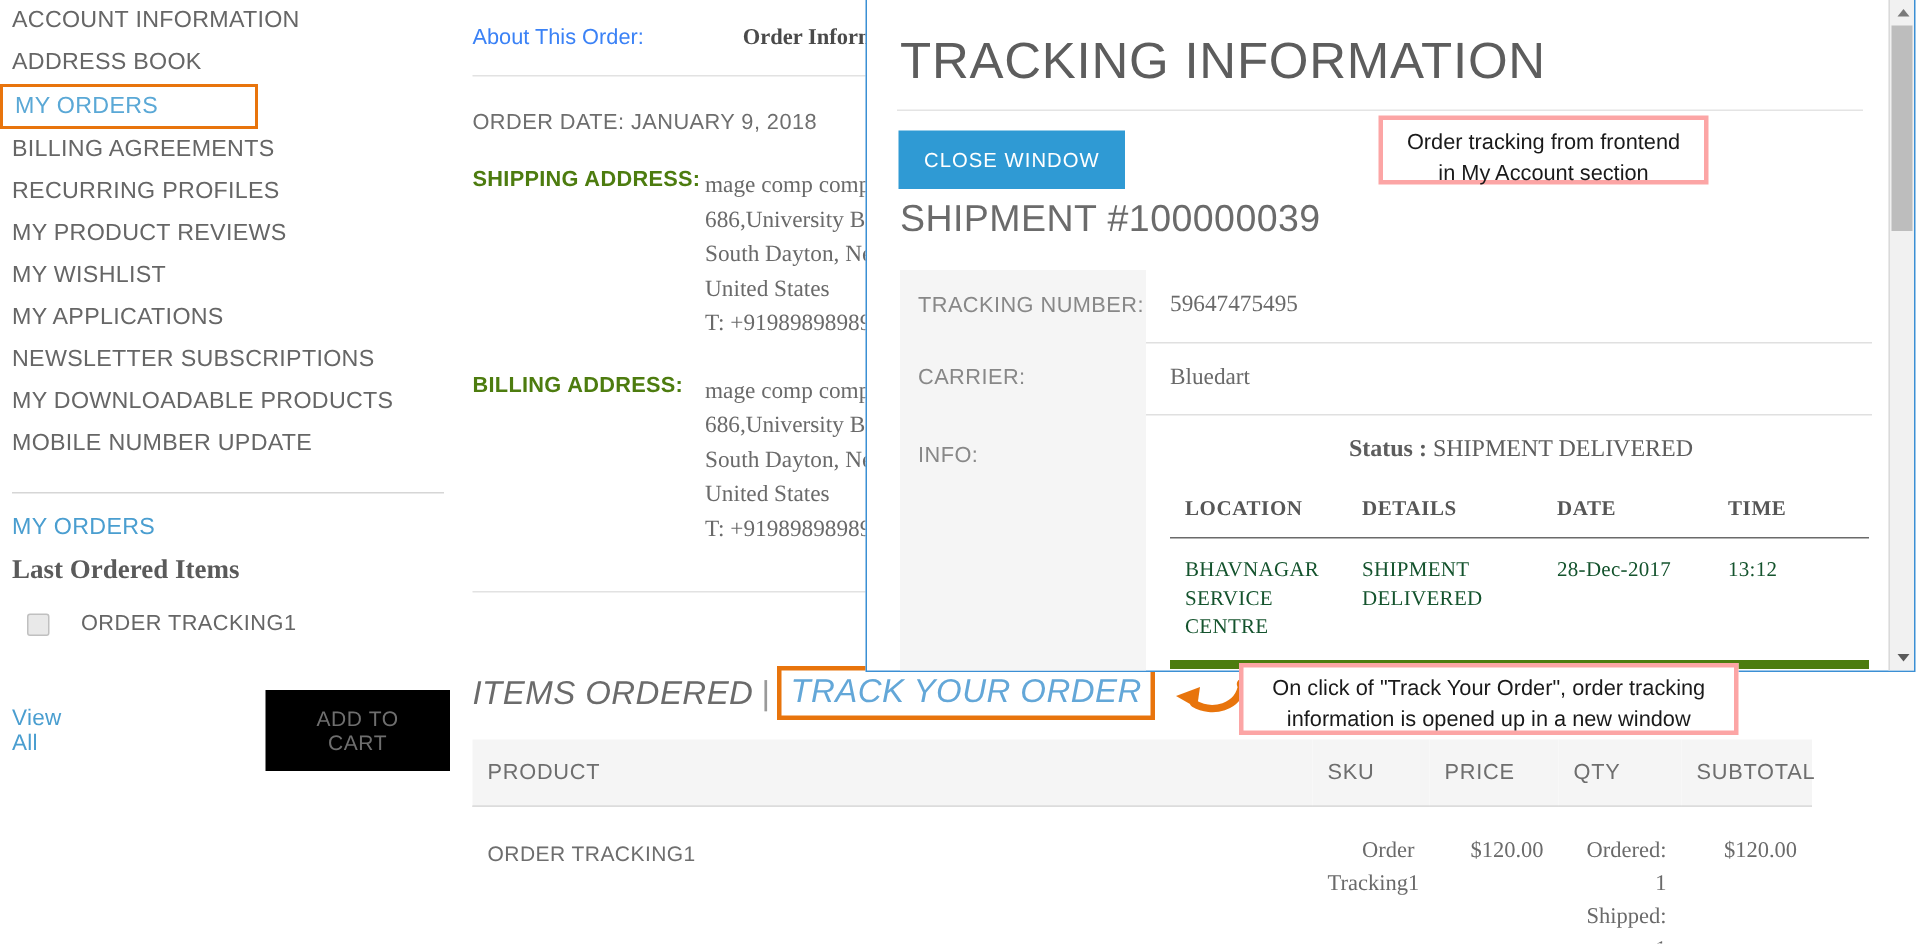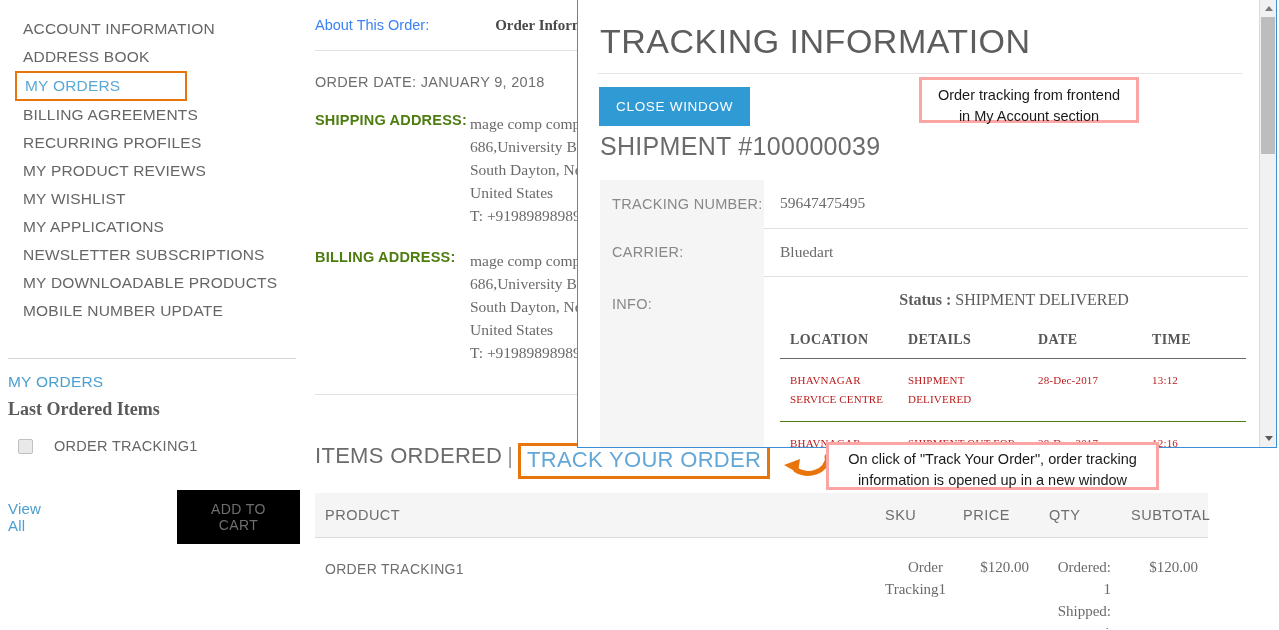--- a/index.html
+++ b/index.html
@@ -14,21 +14,21 @@
     color: #575757;
     -webkit-font-smoothing: antialiased;
   }
 
   
   #sidebar {
     position: absolute;
     left: 0; top: 0;
     width: 300px;
   }
-  .nav-list { list-style: none; margin: 0; padding: 15px; }
+  .nav-list { list-style: none; margin: 0; padding: 0; }
   .nav-item {
     font-size: 15.5px;
     letter-spacing: 0.2px;
     color: #666666;
     padding: 6px 0 6px 8px;
     line-height: 16px;
     white-space: nowrap;
   }
   .nav-item.active {
     color: #5aa8d6;
@@ -159,22 +159,23 @@
   }
 
   
   #items-section {
     position: absolute;
     left: 315px; top: 443px;
     width: 900px;
   }
   .items-head {
     display: flex;
-    align-items: flex-start;
+    align-items: center;
     height: 38px;
+    font-style: italic;
   }
   #items-ordered-title {
     font-size: 22px;
     color: #6b6b6b;
     letter-spacing: 0.3px;
   }
   .pipe-sep { font-size: 22px; color: #9a9a9a; margin: 0 5px; }
   #track-your-order {
     font-size: 22px;
     color: #63a7d8;
@@ -318,28 +319,28 @@
     font-weight: bold;
     font-size: 14px;
     color: #565656;
     letter-spacing: 0.4px;
     text-align: left;
     padding: 4px 6px 10px 10px;
     border-bottom: 1px solid #6a6a6a;
   }
   #events-table td {
     font-family: "Liberation Serif", serif;
-    font-size: 11px;
-    color: #b91c1c;
+    font-size: 14px;
+    color: #14532d;
     letter-spacing: 0.2px;
     text-align: left;
     padding: 12px 6px 12px 10px;
     vertical-align: top;
     line-height: 19px;
-    border-bottom: 1px solid #4d7c0f;
+    border-bottom: 6px solid #4d7c0f;
   }
 
   
   #modal-scrollbar {
     position: absolute;
     right: 0; top: 0;
     width: 17px; height: 447px;
     background: #f1f1f1;
     border-left: 1px solid #dadada;
     box-sizing: border-box;

